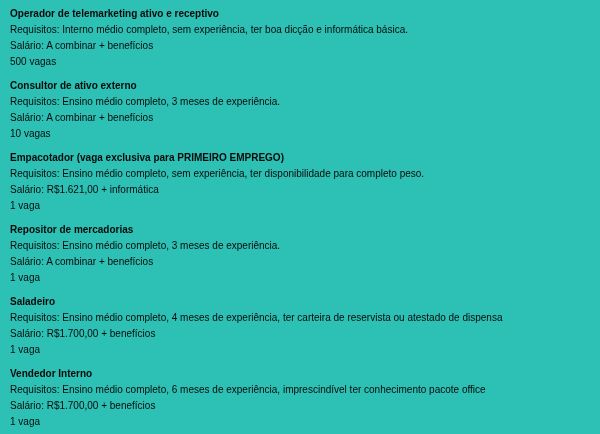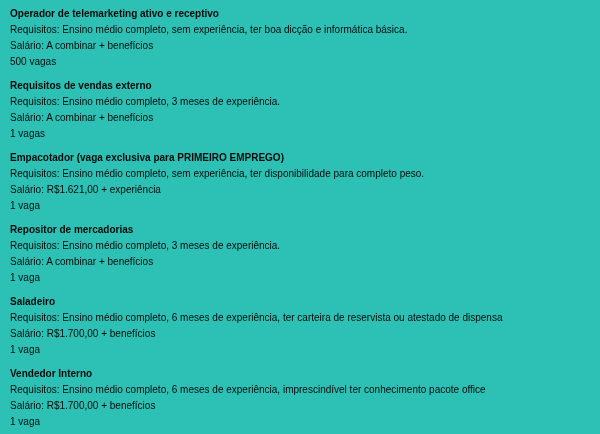--- a/index.html
+++ b/index.html
@@ -29,49 +29,49 @@
     font-weight: bold;
   }
 </style>
 </head>
 <body>
 
 <div class="content">
 
   <div class="job">
     <div class="line job-title">Operador de telemarketing ativo e receptivo</div>
-    <div class="line">Requisitos: Ensino médio completo, sem experiência, ter boa dicção e informática básica.</div>
+    <div class="line">Requisitos: Interno médio completo, sem experiência, ter boa dicção e informática básica.</div>
     <div class="line">Salário: A combinar + benefícios</div>
     <div class="line">500 vagas</div>
   </div>
 
   <div class="job">
-    <div class="line job-title">Requisitos de vendas externo</div>
+    <div class="line job-title">Consultor de ativo externo</div>
     <div class="line">Requisitos: Ensino médio completo, 3 meses de experiência.</div>
     <div class="line">Salário: A combinar + benefícios</div>
-    <div class="line">1 vagas</div>
+    <div class="line">10 vagas</div>
   </div>
 
   <div class="job">
     <div class="line job-title">Empacotador (vaga exclusiva para PRIMEIRO EMPREGO)</div>
     <div class="line">Requisitos: Ensino médio completo, sem experiência, ter disponibilidade para completo peso.</div>
-    <div class="line">Salário: R$1.621,00 + experiência</div>
+    <div class="line">Salário: R$1.621,00 + informática</div>
     <div class="line">1 vaga</div>
   </div>
 
   <div class="job">
     <div class="line job-title">Repositor de mercadorias</div>
     <div class="line">Requisitos: Ensino médio completo, 3 meses de experiência.</div>
     <div class="line">Salário: A combinar + benefícios</div>
     <div class="line">1 vaga</div>
   </div>
 
   <div class="job">
     <div class="line job-title">Saladeiro</div>
-    <div class="line">Requisitos: Ensino médio completo, 6 meses de experiência, ter carteira de reservista ou atestado de dispensa</div>
+    <div class="line">Requisitos: Ensino médio completo, 4 meses de experiência, ter carteira de reservista ou atestado de dispensa</div>
     <div class="line">Salário: R$1.700,00 + benefícios</div>
     <div class="line">1 vaga</div>
   </div>
 
   <div class="job">
     <div class="line job-title">Vendedor Interno</div>
     <div class="line">Requisitos: Ensino médio completo, 6 meses de experiência, imprescindível ter conhecimento pacote office</div>
     <div class="line">Salário: R$1.700,00 + benefícios</div>
     <div class="line">1 vaga</div>
   </div>

